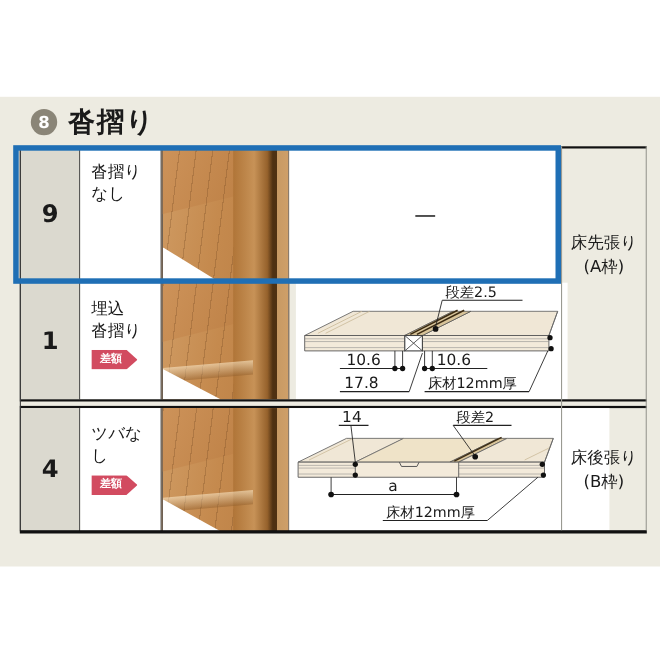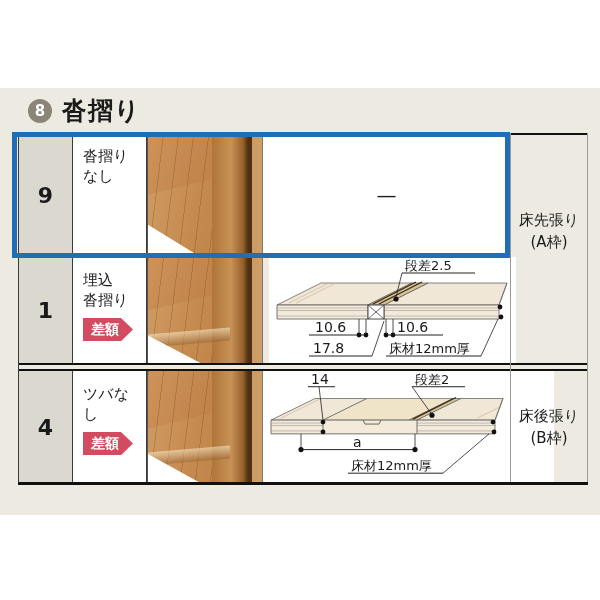--- a/index.html
+++ b/index.html
@@ -18,21 +18,21 @@
   .tbl{position:absolute;left:18px;top:133px;width:570px;height:352px;}
   .cell{position:absolute;box-sizing:border-box;}
   .numcell{background:#DBD9CF;display:flex;align-items:center;justify-content:center;
     font-size:22px;font-weight:600;border-right:1px solid #3a3a3a;border-left:1px solid #3a3a3a;}
   .labcell{background:#fff;border-right:1px solid #3a3a3a;padding:14px 8px 0 10px;
     font-size:15px;line-height:1.3;}
   .diacell{background:#fff;}
   .dash{display:flex;align-items:center;justify-content:center;height:100%;font-size:20px;}
   .framecell{display:flex;flex-direction:column;align-items:center;justify-content:center;
     font-size:15px;line-height:1.5;text-align:center;}
-  .badge{display:inline-block;margin-top:8px;color:#fff;font-weight:bold;font-size:14px;
+  .badge{display:inline-block;margin-top:8px;color:#fff;font-weight:bold;font-size:10px;
     padding:2px 14px 3px 8px;clip-path:polygon(0 0,76% 0,100% 50%,76% 100%,0 100%);}
   
   .line{position:absolute;background:#111;}
   .vline{position:absolute;width:1px;background:#3a3a3a;}
   .vline.light{background:#9a9a92;}
   .dbl{position:absolute;left:0;width:570px;height:3px;box-sizing:border-box;
     border-top:2px solid #111;border-bottom:0;}
   
   .hl{position:absolute;left:-6px;top:-1px;width:498px;height:126px;box-sizing:border-box;
     border:5px solid #1F6FB5;z-index:6;pointer-events:auto;}

